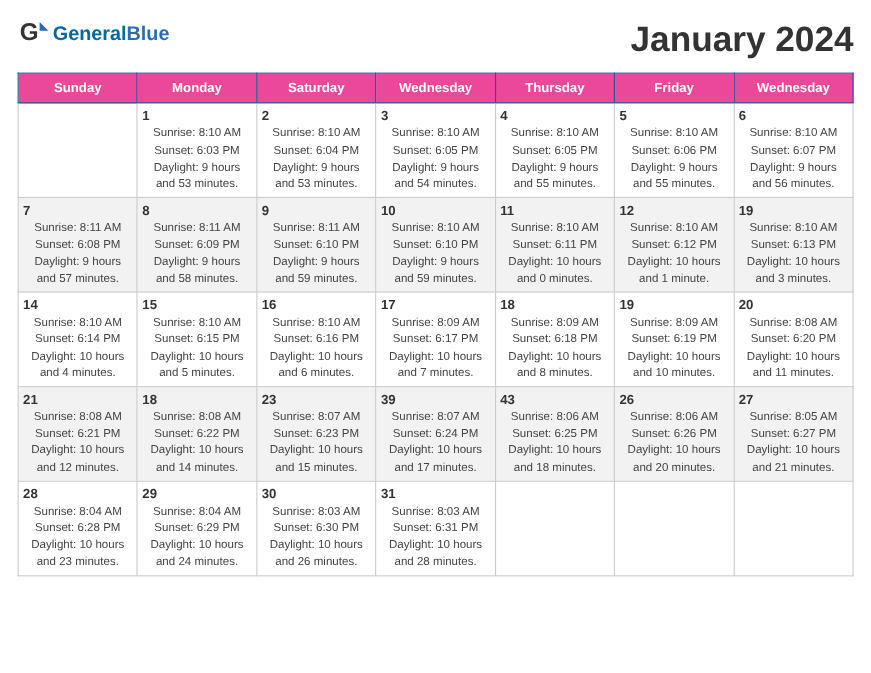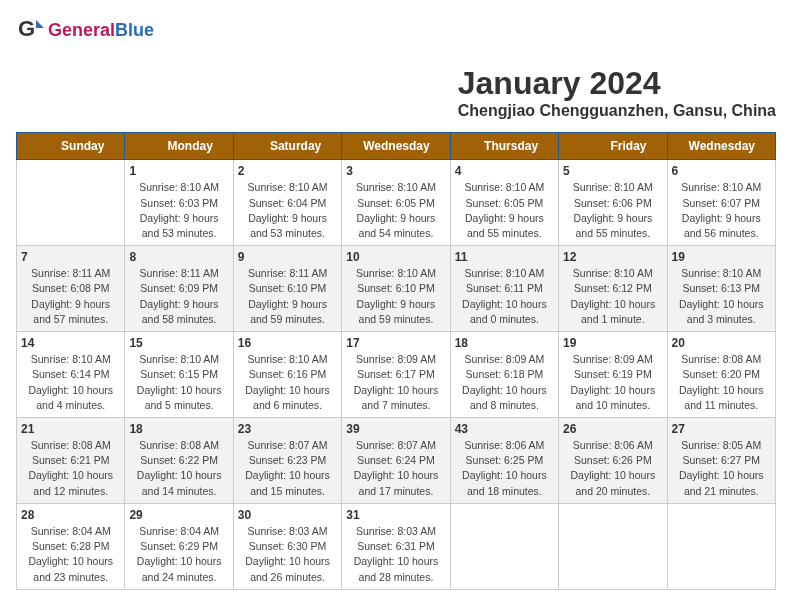--- a/index.html
+++ b/index.html
@@ -19,44 +19,43 @@
     .logo {
       display: flex;
       align-items: center;
       gap: 4px;
     }
     .logo-icon {
       width: 28px;
       height: 28px;
     }
     .title-block {
-      text-align: left;
-      margin-top: 48px;
+      text-align: center;
     }
     .main-title {
       font-size: 32px;
       font-weight: bold;
       color: #333;
       line-height: 1.2;
     }
     .subtitle {
       font-size: 16px;
       font-weight: bold;
       color: #333;
     }
     table {
       width: 100%;
       border-collapse: collapse;
       font-size: 11px;
     }
     thead tr th {
-      background-color: #a16207;
+      background-color: #ec4899;
       color: #fff;
-      padding: 6px 20px;
-      text-align: right;
+      padding: 6px 4px;
+      text-align: center;
       font-size: 12px;
       font-weight: bold;
       border: 1px solid #1a5a9a;
     }
     tbody tr td {
       border: 1px solid #ccc;
       padding: 4px 4px;
       vertical-align: top;
       min-height: 70px;
       width: calc(100% / 7);
@@ -90,26 +89,25 @@
 </head>
 <body>
 
 <div class="header-section">
   <div class="logo">
     <svg class="logo-icon" viewBox="0 0 28 28" xmlns="http://www.w3.org/2000/svg">
       <text x="2" y="20" font-size="22" font-weight="bold" fill="#333">G</text>
       <polygon points="20,4 28,12 20,12" fill="#2a6db5"></polygon>
     </svg>
     <div>
-      <span style="font-size:18px;font-weight:bold;color:#be185d;">General</span><span style="font-size:18px;font-weight:bold;color:#2a6db5;">Blue</span>
+      <span style="font-size:18px;font-weight:bold;color:#0369a1;">General</span><span style="font-size:18px;font-weight:bold;color:#2a6db5;">Blue</span>
     </div>
   </div>
   <div class="title-block">
     <div class="main-title">January 2024</div>
-    <div class="subtitle">Chengjiao Chengguanzhen, Gansu, China</div>
   </div>
 </div>
 
 <table>
   <thead>
     <tr>
     <th>Sunday</th>
         <th>Monday</th>
         <th>Saturday</th>
         <th>Wednesday</th>

